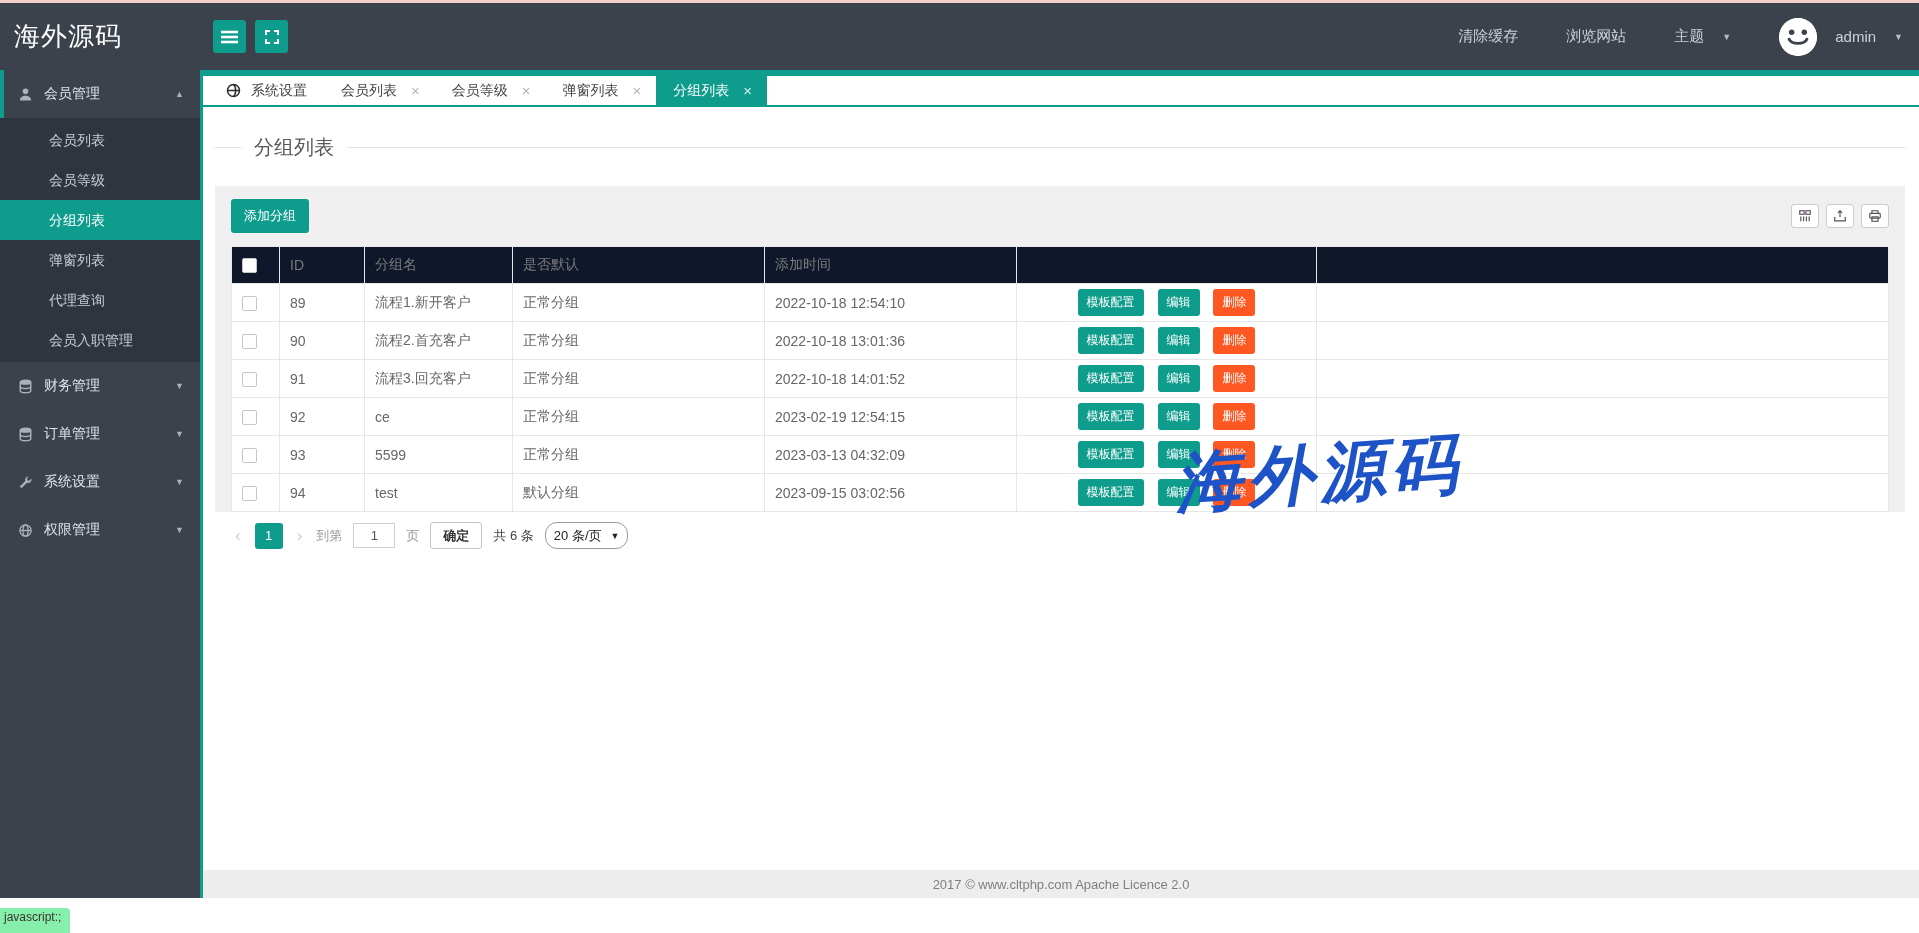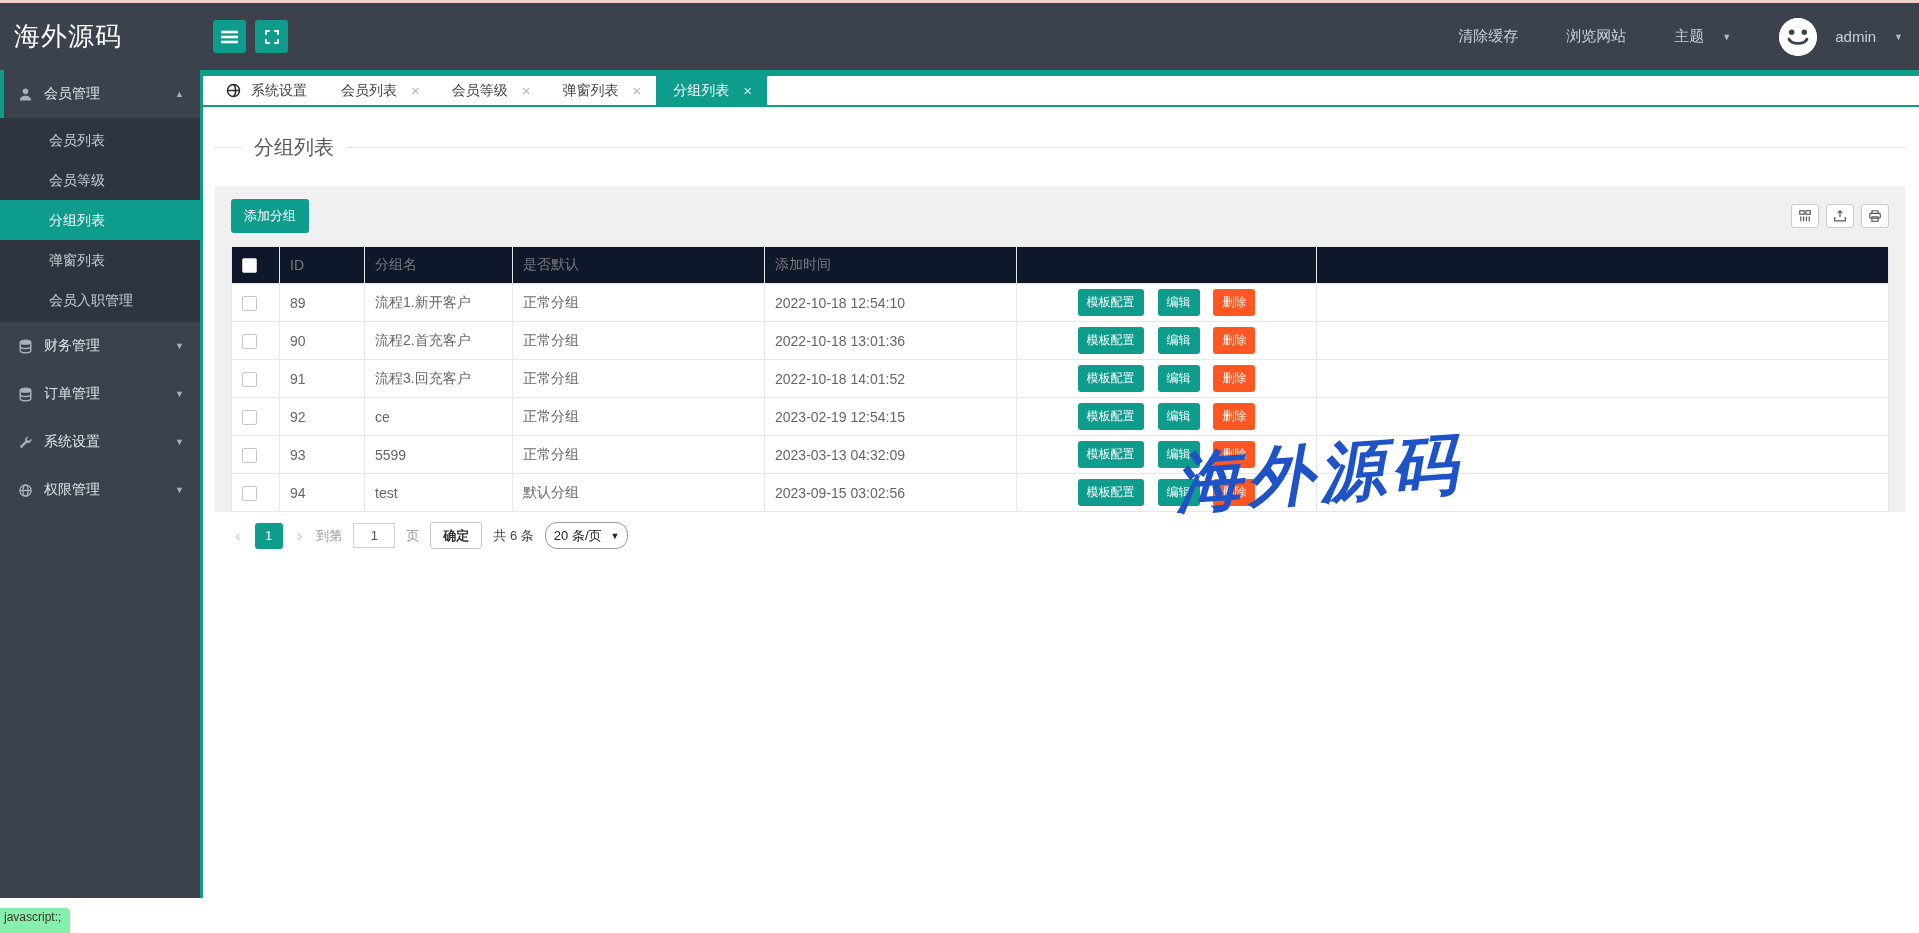--- a/index.html
+++ b/index.html
@@ -161,20 +161,21 @@
           </svg>
       </span>
       <span>会员管理</span>
       <span class="chev">▲</span>
     </div>
     <div class="submenu">
       <div class="submenu-item">会员列表</div>
       <div class="submenu-item">会员等级</div>
       <div class="submenu-item active">分组列表</div>
       <div class="submenu-item">弹窗列表</div>
+      <div class="submenu-item">代理查询</div>
       <div class="submenu-item">会员入职管理</div>
     </div>
     <div class="menu-parent">
       <span class="micon">
         <svg width="15" height="15" viewBox="0 0 16 16" fill="none" stroke="currentColor" stroke-width="1.5">
             <ellipse cx="8" cy="3.4" rx="5.6" ry="2.1" fill="currentColor"></ellipse>
             <path d="M2.4 3.4v9.2c0 1.2 2.5 2.1 5.6 2.1s5.6-.9 5.6-2.1V3.4"></path>
             <path d="M2.4 8c0 1.2 2.5 2.1 5.6 2.1s5.6-.9 5.6-2.1"></path>
           </svg>
       </span>
@@ -403,16 +404,17 @@
           <span class="pg-select">
             <span>20 条/页</span>
             <span class="caret2">▼</span>
           </span>
         </div>
       </div>
 
       <div class="watermark">海外源码</div>
     </div>
 
+    <div class="footer">2017 ©  www.cltphp.com  Apache Licence 2.0</div>
   </div>
 </div>
 
 <div class="status-tip">javascript:;</div>
 
 </body></html>

